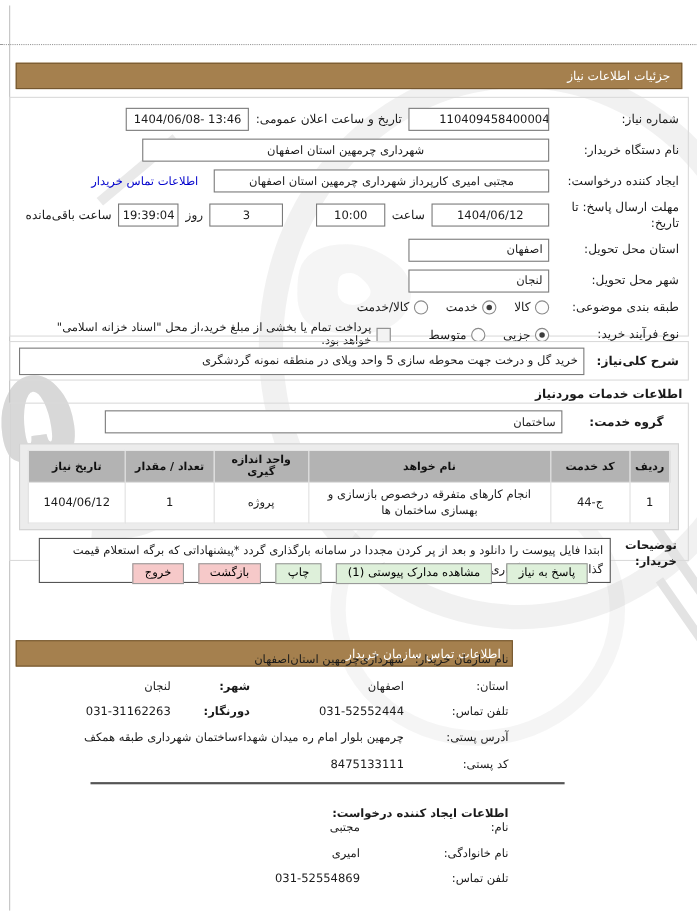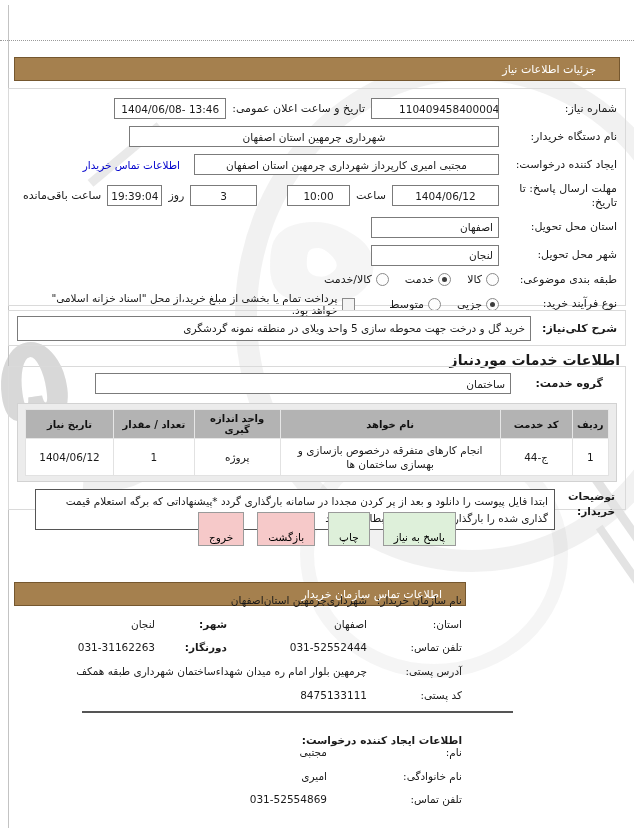--- a/index.html
+++ b/index.html
@@ -13,21 +13,21 @@
   .wm{position:absolute;z-index:0;pointer-events:none;}
   .wm-ring{border-radius:50%;}
   .wm-glyph{color:#d8d8d8;font-weight:bold;line-height:1;}
   .wm-stroke{background:#e3e3e3;}
   .content{position:absolute;inset:0;z-index:1;}
   
   .left-line{position:absolute;right:auto;left:8px;top:5px;bottom:0;width:1px;background:#c3c3c3;}
   .dotted-sep{position:absolute;top:40px;left:0;right:0;border-top:1px dotted #9a9a9a;}
   .brown-bar{
     position:absolute;height:24px;background:#a5804e;border:1px solid #75572f;
-    color:#fff;line-height:23px;padding:0 23px;box-sizing:border-box;font-size:11px;
+    color:#fff;line-height:23px;padding:0 10px;box-sizing:border-box;font-size:11px;
   }
   
   .sec{position:absolute;border:1px solid #dadada;background:transparent;box-sizing:border-box;}
   .frow{display:flex;align-items:center;margin-bottom:7px;}
   .flabel{width:118px;flex-shrink:0;line-height:1.25;}
   .mlabel{margin:0 6px;flex-shrink:0;}
   .ibox{
     border:1px solid #7b7b7b;background:#fff;height:21px;box-sizing:border-box;
     display:flex;align-items:center;padding:0 5px;font-size:10.5px;overflow:hidden;white-space:nowrap;
   }
@@ -42,21 +42,21 @@
   .radio.checked::after{content:"";width:5px;height:5px;border-radius:50%;background:#3c3c3c;}
   .opt{display:flex;align-items:center;margin-left:16px;}
   .checkbox{width:11px;height:11px;border:1px solid #8a8a8a;background:#f3f3f3;margin-left:5px;flex-shrink:0;}
   
   .tblwrap{background:#ececec;border:1px solid #d2d2d2;padding:5px 7px;margin:9px 8px 0 8px;}
   table{border-collapse:collapse;width:100%;}
   th{background:#b3b3b3;color:#111;font-size:10px;font-weight:bold;border:1px solid #e6e6e6;padding:3px 2px;}
   td{background:#fff;font-size:10.5px;border:1px solid #e2e2e2;padding:4px 2px;text-align:center;line-height:1.35;}
   
   .btnrow{position:absolute;top:512px;left:0;right:0;display:flex;justify-content:center;gap:13px;padding-left:20px;}
-  .btn{border:1px solid #9a9a9a;font-size:10.5px;height:19px;line-height:17px;padding:16px 10px;
+  .btn{border:1px solid #9a9a9a;font-size:10.5px;height:19px;line-height:17px;padding:0 10px;
        box-sizing:border-box;cursor:pointer;font-family:inherit;}
   .btn.green{background:#def0da;}
   .btn.pink{background:#f6c9c9;}
   
   .crow{display:flex;align-items:flex-start;margin-bottom:10px;line-height:1.3;}
   .clabel{width:95px;flex-shrink:0;font-weight:normal;font-size:10.5px;}
   .cval{font-size:10.5px;text-align:right;}
   .cval.w140{width:140px;}
   .clabel2{width:72px;flex-shrink:0;font-weight:bold;font-size:10.5px;}
   .hr-line{position:absolute;top:711px;right:121px;width:431px;border-top:2px solid #555;}
@@ -154,21 +154,21 @@
         <span style="font-size:10.5px;">پرداخت تمام یا بخشی از مبلغ خرید،از محل "اسناد خزانه اسلامی" خواهد بود.</span>
       </span>
     </div>
   </div>
 
   <div class="sec" style="top:310px;left:8px;right:8px;height:36px;padding:5px 8px;display:flex;align-items:center;">
     <span class="b" style="width:86px;flex-shrink:0;">شرح کلی‌نیاز:</span>
     <div class="ibox endv" style="flex:1;height:25px;">خرید گل و درخت جهت محوطه سازی 5 واحد ویلای در منطقه نمونه گردشگری</div>
   </div>
 
-  <div class="b" style="position:absolute;top:352px;right:14px;font-size:14px;">اطلاعات خدمات موردنیاز</div>
+  <div class="b" style="position:absolute;top:352px;right:14px;font-size:11px;">اطلاعات خدمات موردنیاز</div>
 
   <div class="sec" style="top:366px;left:8px;right:8px;height:144px;padding-top:6px;">
 
     <div style="display:flex;align-items:center;padding:0 22px 0 86px;">
       <span class="b" style="width:92px;flex-shrink:0;">گروه خدمت:</span>
       <div class="ibox endv" style="flex:1;">ساختمان</div>
     </div>
 
     <div class="tblwrap">
       <table>
@@ -196,20 +196,21 @@
     </div>
 
     <div style="display:flex;padding:7px 10px 0 26px;">
       <span class="b" style="width:60px;flex-shrink:0;font-size:10.5px;line-height:1.4;">توضیحات خریدار:</span>
       <div style="flex:1;border:1px solid #555;padding:3px 6px;font-size:10.5px;line-height:1.55;text-align:right;background:#fff;">ابتدا فایل پیوست را دانلود و بعد از پر کردن مجددا در سامانه بارگذاری گردد  *پیشنهاداتی که برگه استعلام قیمت گذاری شده را بارگذاری نکرده باشند ابطال میگردند</div>
     </div>
   </div>
 
   <div class="btnrow">
     <button class="btn green">پاسخ به نیاز</button>
+    <button class="btn green">مشاهده مدارک پیوستی (1)</button>
     <button class="btn green">چاپ</button>
     <button class="btn pink">بازگشت</button>
     <button class="btn pink">خروج</button>
   </div>
 
   <div class="brown-bar" style="top:582px;right:168px;left:14px;">
     <span>اطلاعات تماس سازمان خریدار</span>
   </div>
 
   <div style="position:absolute;top:594px;right:172px;left:8px;">

